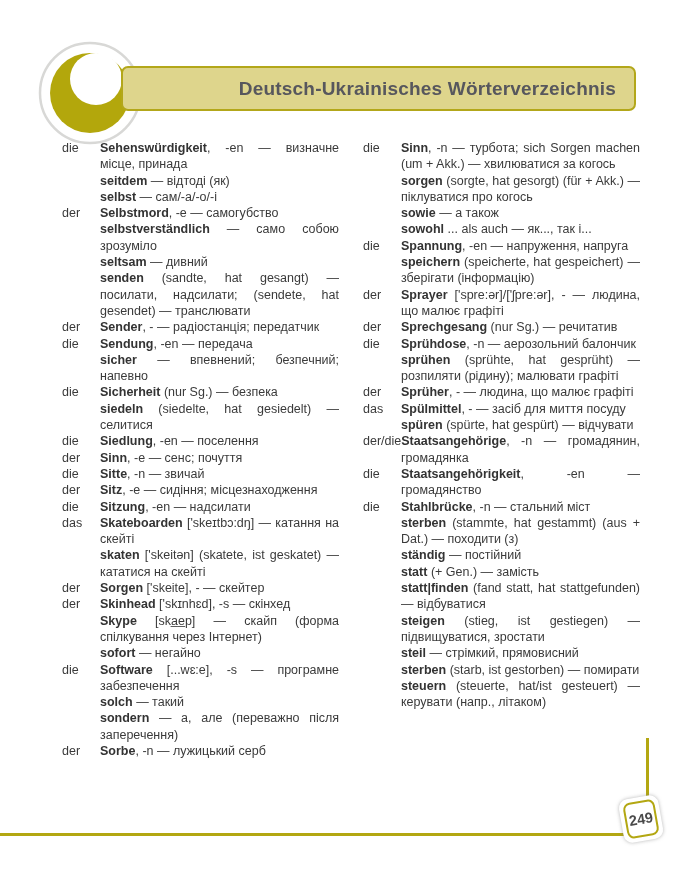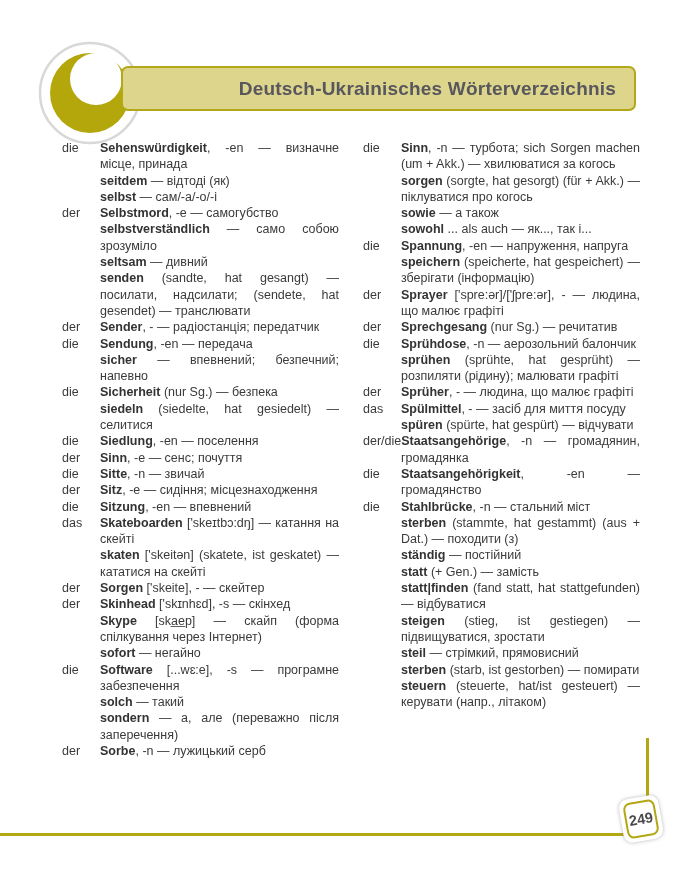--- a/index.html
+++ b/index.html
@@ -74,21 +74,21 @@
       <div class="entry"><span class="article"></span><span class="head">senden</span><span> (sandte, hat gesangt) — посилати, надсилати; (sendete, hat gesendet) — транслювати</span></div>
       <div class="entry"><span class="article">der</span><span class="head">Sender</span><span>, - — радіостанція; передатчик</span></div>
       <div class="entry"><span class="article">die</span><span class="head">Sendung</span><span>, -en — передача</span></div>
       <div class="entry"><span class="article"></span><span class="head">sicher</span><span> — впевнений; безпечний; напевно</span></div>
       <div class="entry"><span class="article">die</span><span class="head">Sicherheit</span><span> (nur Sg.) — безпека</span></div>
       <div class="entry"><span class="article"></span><span class="head">siedeln</span><span> (siedelte, hat gesiedelt) — селитися</span></div>
       <div class="entry"><span class="article">die</span><span class="head">Siedlung</span><span>, -en — поселення</span></div>
       <div class="entry"><span class="article">der</span><span class="head">Sinn</span><span>, -e — сенс; почуття</span></div>
       <div class="entry"><span class="article">die</span><span class="head">Sitte</span><span>, -n — звичай</span></div>
       <div class="entry"><span class="article">der</span><span class="head">Sitz</span><span>, -e — сидіння; місцезнаходження</span></div>
-      <div class="entry"><span class="article">die</span><span class="head">Sitzung</span><span>, -en — впевнений</span></div>
+      <div class="entry"><span class="article">die</span><span class="head">Sitzung</span><span>, -en — надсилати</span></div>
       <div class="entry"><span class="article">das</span><span class="head">Skateboarden</span><span> ['skeɪtbɔ:dŋ] — катання на скейті</span></div>
       <div class="entry"><span class="article"></span><span class="head">skaten</span><span> ['skeitən] (skatete, ist geskatet) — кататися на скейті</span></div>
       <div class="entry"><span class="article">der</span><span class="head">Sorgen</span><span> ['skeite], - — скейтер</span></div>
       <div class="entry"><span class="article">der</span><span class="head">Skinhead</span><span> ['skɪnhɛd], -s — скінхед</span></div>
       <div class="entry"><span class="article"></span><span class="head">Skype</span><span> [ska̲e̲p] — скайп (форма спілкування через Інтернет)</span></div>
       <div class="entry"><span class="article"></span><span class="head">sofort</span><span> — негайно</span></div>
       <div class="entry"><span class="article">die</span><span class="head">Software</span><span> [...wɛ:e], -s — програмне забезпечення</span></div>
       <div class="entry"><span class="article"></span><span class="head">solch</span><span> — такий</span></div>
       <div class="entry"><span class="article"></span><span class="head">sondern</span><span> — а, але (переважно після заперечення)</span></div>
       <div class="entry"><span class="article">der</span><span class="head">Sorbe</span><span>, -n — лужицький серб</span></div>

